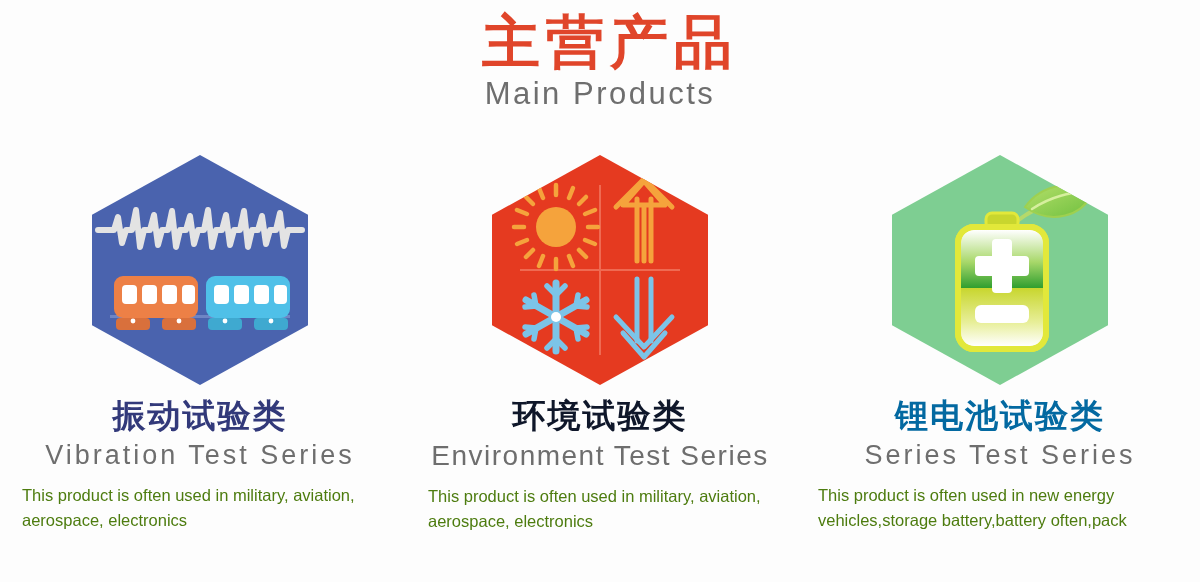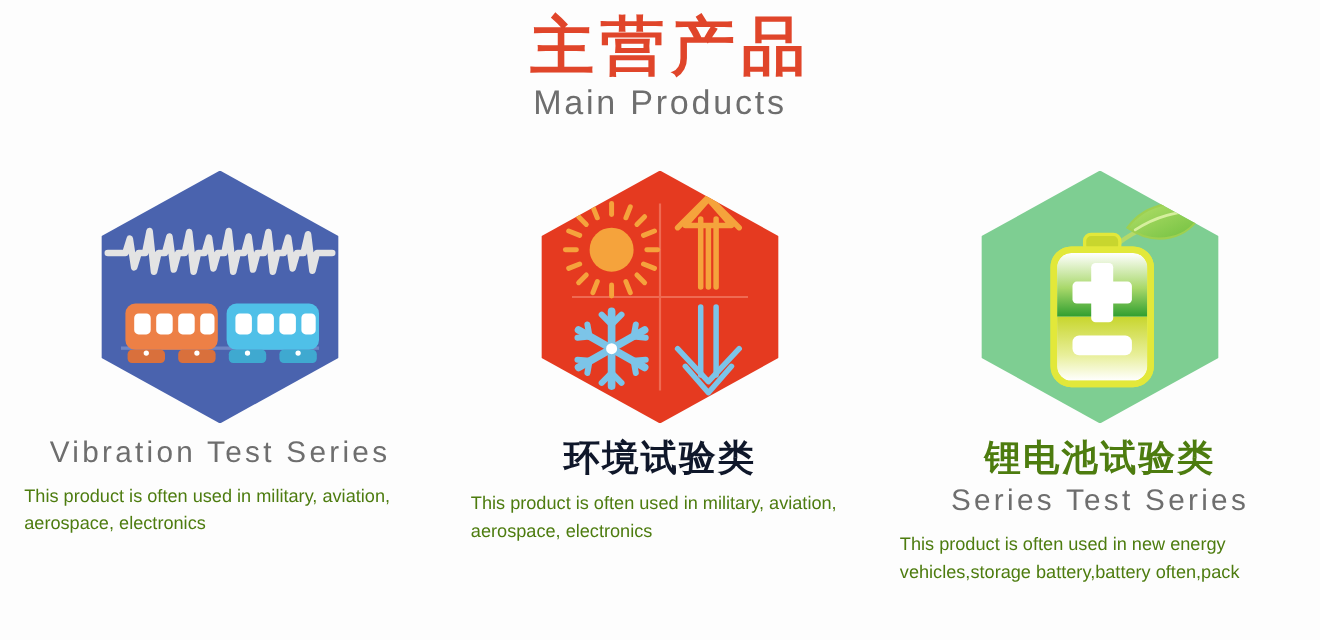--- a/index.html
+++ b/index.html
@@ -93,21 +93,21 @@
   .desc {
     font-size: 16.5px;
     color: #4d7c0f;
     line-height: 1.5;
     margin-top: 12px;
     font-family: "Liberation Sans", sans-serif;
   }
 
   .col-1 .label-cn { color: #32397a; }
   .col-2 .label-cn { color: #0f172a; }
-  .col-3 .label-cn { color: #4d7c0f; }
+  .col-3 .label-cn { color: #0369a1; }
 
   .col-1 .desc { padding-left: 22px; padding-right: 26px; }
   .col-2 .desc { padding-left: 28px; padding-right: 24px; }
   .col-3 .desc { padding-left: 18px; padding-right: 8px; }
 
   .col-2 .label-en { letter-spacing: 1.5px; font-size: 28px; }
 </style>
 </head>
 <body>
 
@@ -151,20 +151,21 @@
             <rect x="162" y="130" width="15" height="19" rx="4" fill="#ffffff"></rect>
             <rect x="182" y="130" width="13" height="19" rx="4" fill="#ffffff"></rect>
             <path d="M120 163 h26 a4 4 0 0 1 4 4 v4 a4 4 0 0 1 -4 4 h-26 a4 4 0 0 1 -4 -4 v-4 a4 4 0 0 1 4 -4z" fill="#3fa9d0"></path>
             <path d="M166 163 h26 a4 4 0 0 1 4 4 v4 a4 4 0 0 1 -4 4 h-26 a4 4 0 0 1 -4 -4 v-4 a4 4 0 0 1 4 -4z" fill="#3fa9d0"></path>
             <circle cx="133" cy="166" r="2.4" fill="#ffffff"></circle>
             <circle cx="179" cy="166" r="2.4" fill="#ffffff"></circle>
           </g>
         </svg>
       </div>
     </div>
+    <div class="label-cn">振动试验类</div>
     <div class="label-en">Vibration Test Series</div>
     <div class="desc">This product is often used in military, aviation, aerospace, electronics</div>
   </div>
 
   <div class="col col-2">
     <div class="hex-wrap">
       <div class="hex">
         <svg viewBox="0 0 216 230" xmlns="http://www.w3.org/2000/svg">
           <rect x="0" y="0" width="216" height="230" fill="#e53a20"></rect>
 
@@ -222,20 +223,21 @@
 
           <g>
             <path d="M145 124 L145 186 M159 124 L159 186" stroke="#7cc4e8" stroke-width="5" stroke-linecap="round"></path>
             <path d="M124 162 L152 192 L180 162" fill="none" stroke="#7cc4e8" stroke-width="5" stroke-linejoin="round" stroke-linecap="round"></path>
             <path d="M131 178 L152 202 L173 178" fill="none" stroke="#7cc4e8" stroke-width="5" stroke-linejoin="round" stroke-linecap="round"></path>
           </g>
         </svg>
       </div>
     </div>
     <div class="label-cn">环境试验类</div>
+    <div class="label-en">Environment Test Series</div>
     <div class="desc">This product is often used in military, aviation, aerospace, electronics</div>
   </div>
 
   <div class="col col-3">
     <div class="hex-wrap">
       <div class="hex">
         <svg viewBox="0 0 216 230" xmlns="http://www.w3.org/2000/svg">
           <defs>
             <linearGradient id="gTop" x1="0" y1="0" x2="0" y2="1">
               <stop offset="0%" stop-color="#ffffff"></stop>

